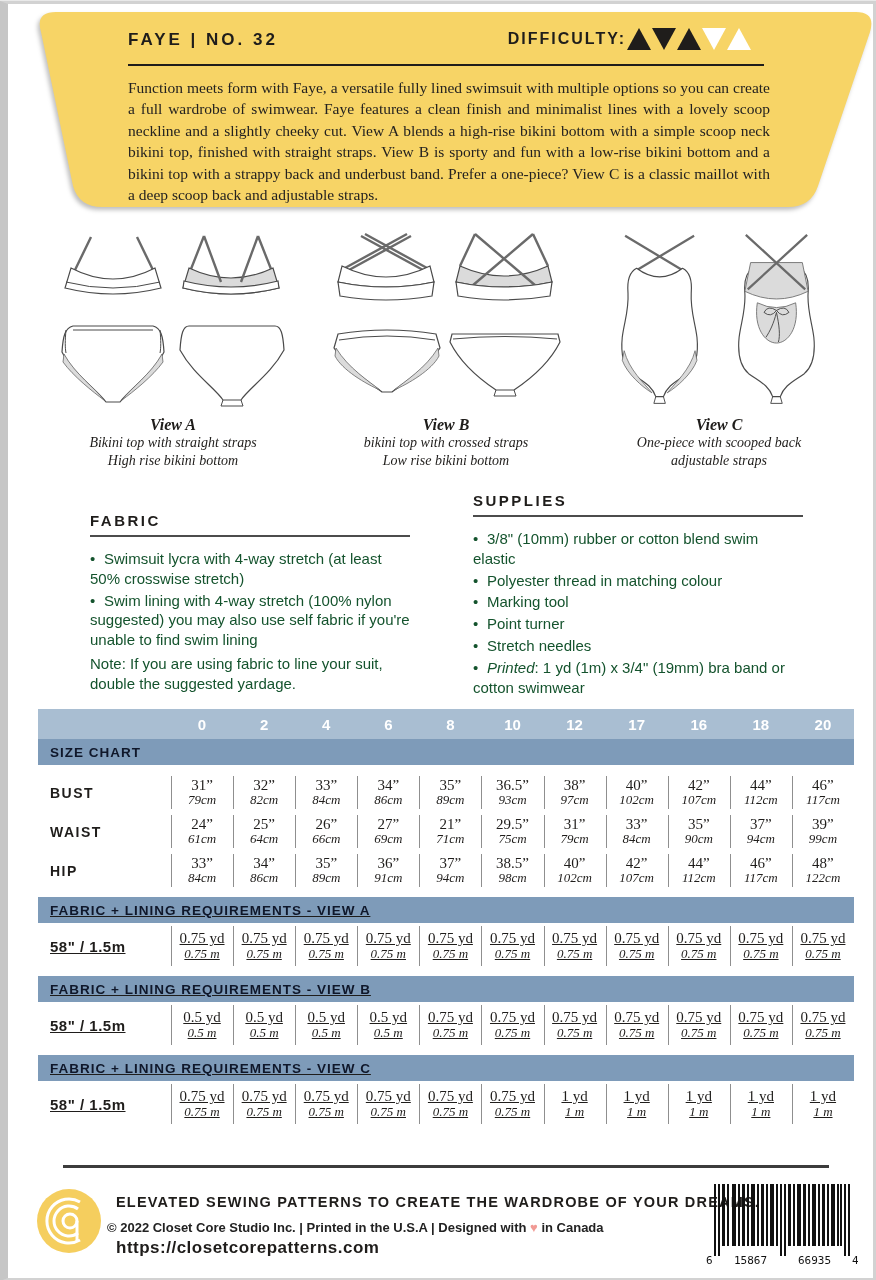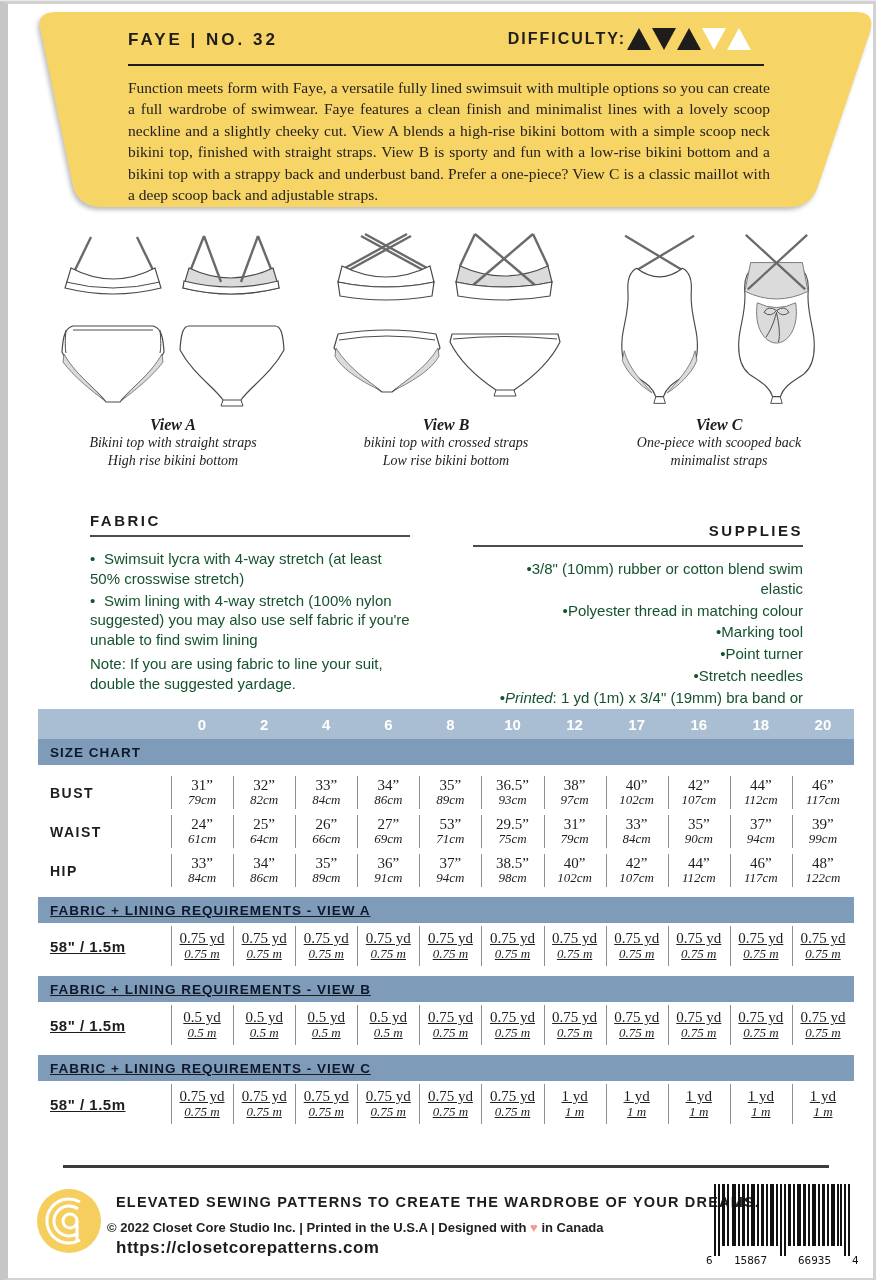--- a/index.html
+++ b/index.html
@@ -39,21 +39,21 @@
   .view .vline{font-family:"Liberation Serif",serif;font-style:italic;font-size:14px;line-height:1.3;}
   .lineart{stroke:#4a4a4a;stroke-width:1.2;fill:#fff;}
   .shade{fill:var(--shade);}
   .strap{stroke:#6a6a6a;stroke-width:2.4;fill:none;}
   .seam{stroke:#4a4a4a;stroke-width:1;fill:none;}
 
   
   .col-head{font-size:15px;font-weight:bold;letter-spacing:2.5px;}
   .col-rule{height:2px;background:#4c4c4c;margin-top:6px;}
   .fabric{position:absolute;left:82px;top:508px;width:320px;}
-  .supplies{position:absolute;left:465px;top:518px;width:330px;text-align:right;}
+  .supplies{position:absolute;left:465px;top:488px;width:330px;}
   .ser{font-family:Liberation Sans, sans-serif;font-size:15px;line-height:1.32;color:#14532d;}
   .blist{margin-top:12px;}
   .blist .bi{margin-bottom:2px;}
   .bullet{display:inline-block;width:14px;}
   .note{margin-top:4px;}
   .it{font-style:italic;}
 
   
   .tables{position:absolute;left:30px;top:705px;width:816px;}
   .grid-row{display:grid;grid-template-columns:133px repeat(11,1fr);align-items:center;}
@@ -190,21 +190,21 @@
           <path class="lineart" d="M36,40 C28,44 26,54 27,66 C28,84 23,96 21,112 C19,132 24,144 31,150 C42,158 52,162 56,174 L64,174 C68,162 78,158 89,150 C96,144 101,132 99,112 C97,96 92,84 93,66 C94,54 92,44 84,40 Q60,58 36,40 Z"></path>
           <path class="shade" stroke="#777" stroke-width="1" d="M33,34 L87,34 L93,64 Q60,80 27,64 Z"></path>
           <path class="strap" d="M28,5 L90,62 M92,5 L30,62"></path>
           <path class="shade" stroke="#777" stroke-width="1" d="M40,76 C36,102 48,118 60,118 C72,118 84,102 80,76 Q60,86 40,76 Z"></path>
           <path class="seam" d="M60,84 q-9,-6 -13,2 q7,6 13,-2 q9,-6 13,2 q-7,6 -13,-2 M60,86 C57,98 53,106 49,112 M60,86 C63,100 64,110 62,117"></path>
           <path class="seam" d="M56,174 L54,181 H66 L64,174"></path>
         </g>
       </svg>
       <div class="vname">View C</div>
       <div class="vline">One-piece with scooped back</div>
-      <div class="vline">minimalist straps</div>
+      <div class="vline">adjustable straps</div>
     </div>
   </div>
 
   <div class="fabric">
     <div class="col-head">FABRIC</div>
     <div class="col-rule"></div>
     <div class="blist ser">
       <div class="bi"><span class="bullet">•</span><span>Swimsuit lycra with 4-way stretch (at least 50% crosswise stretch)</span></div>
       <div class="bi"><span class="bullet">•</span><span>Swim lining with 4-way stretch (100% nylon suggested) you may also use self fabric if you're unable to find swim lining</span></div>
       <div class="note">Note: If you are using fabric to line your suit, double the suggested yardage.</div>
@@ -280,21 +280,21 @@
           </div><div class="cell">
             <div class="l1">25”</div>
             <div class="l2">64cm</div>
           </div><div class="cell">
             <div class="l1">26”</div>
             <div class="l2">66cm</div>
           </div><div class="cell">
             <div class="l1">27”</div>
             <div class="l2">69cm</div>
           </div><div class="cell">
-            <div class="l1">53”</div>
+            <div class="l1">21”</div>
             <div class="l2">71cm</div>
           </div><div class="cell">
             <div class="l1">29.5”</div>
             <div class="l2">75cm</div>
           </div><div class="cell">
             <div class="l1">31”</div>
             <div class="l2">79cm</div>
           </div><div class="cell">
             <div class="l1">33”</div>
             <div class="l2">84cm</div>

